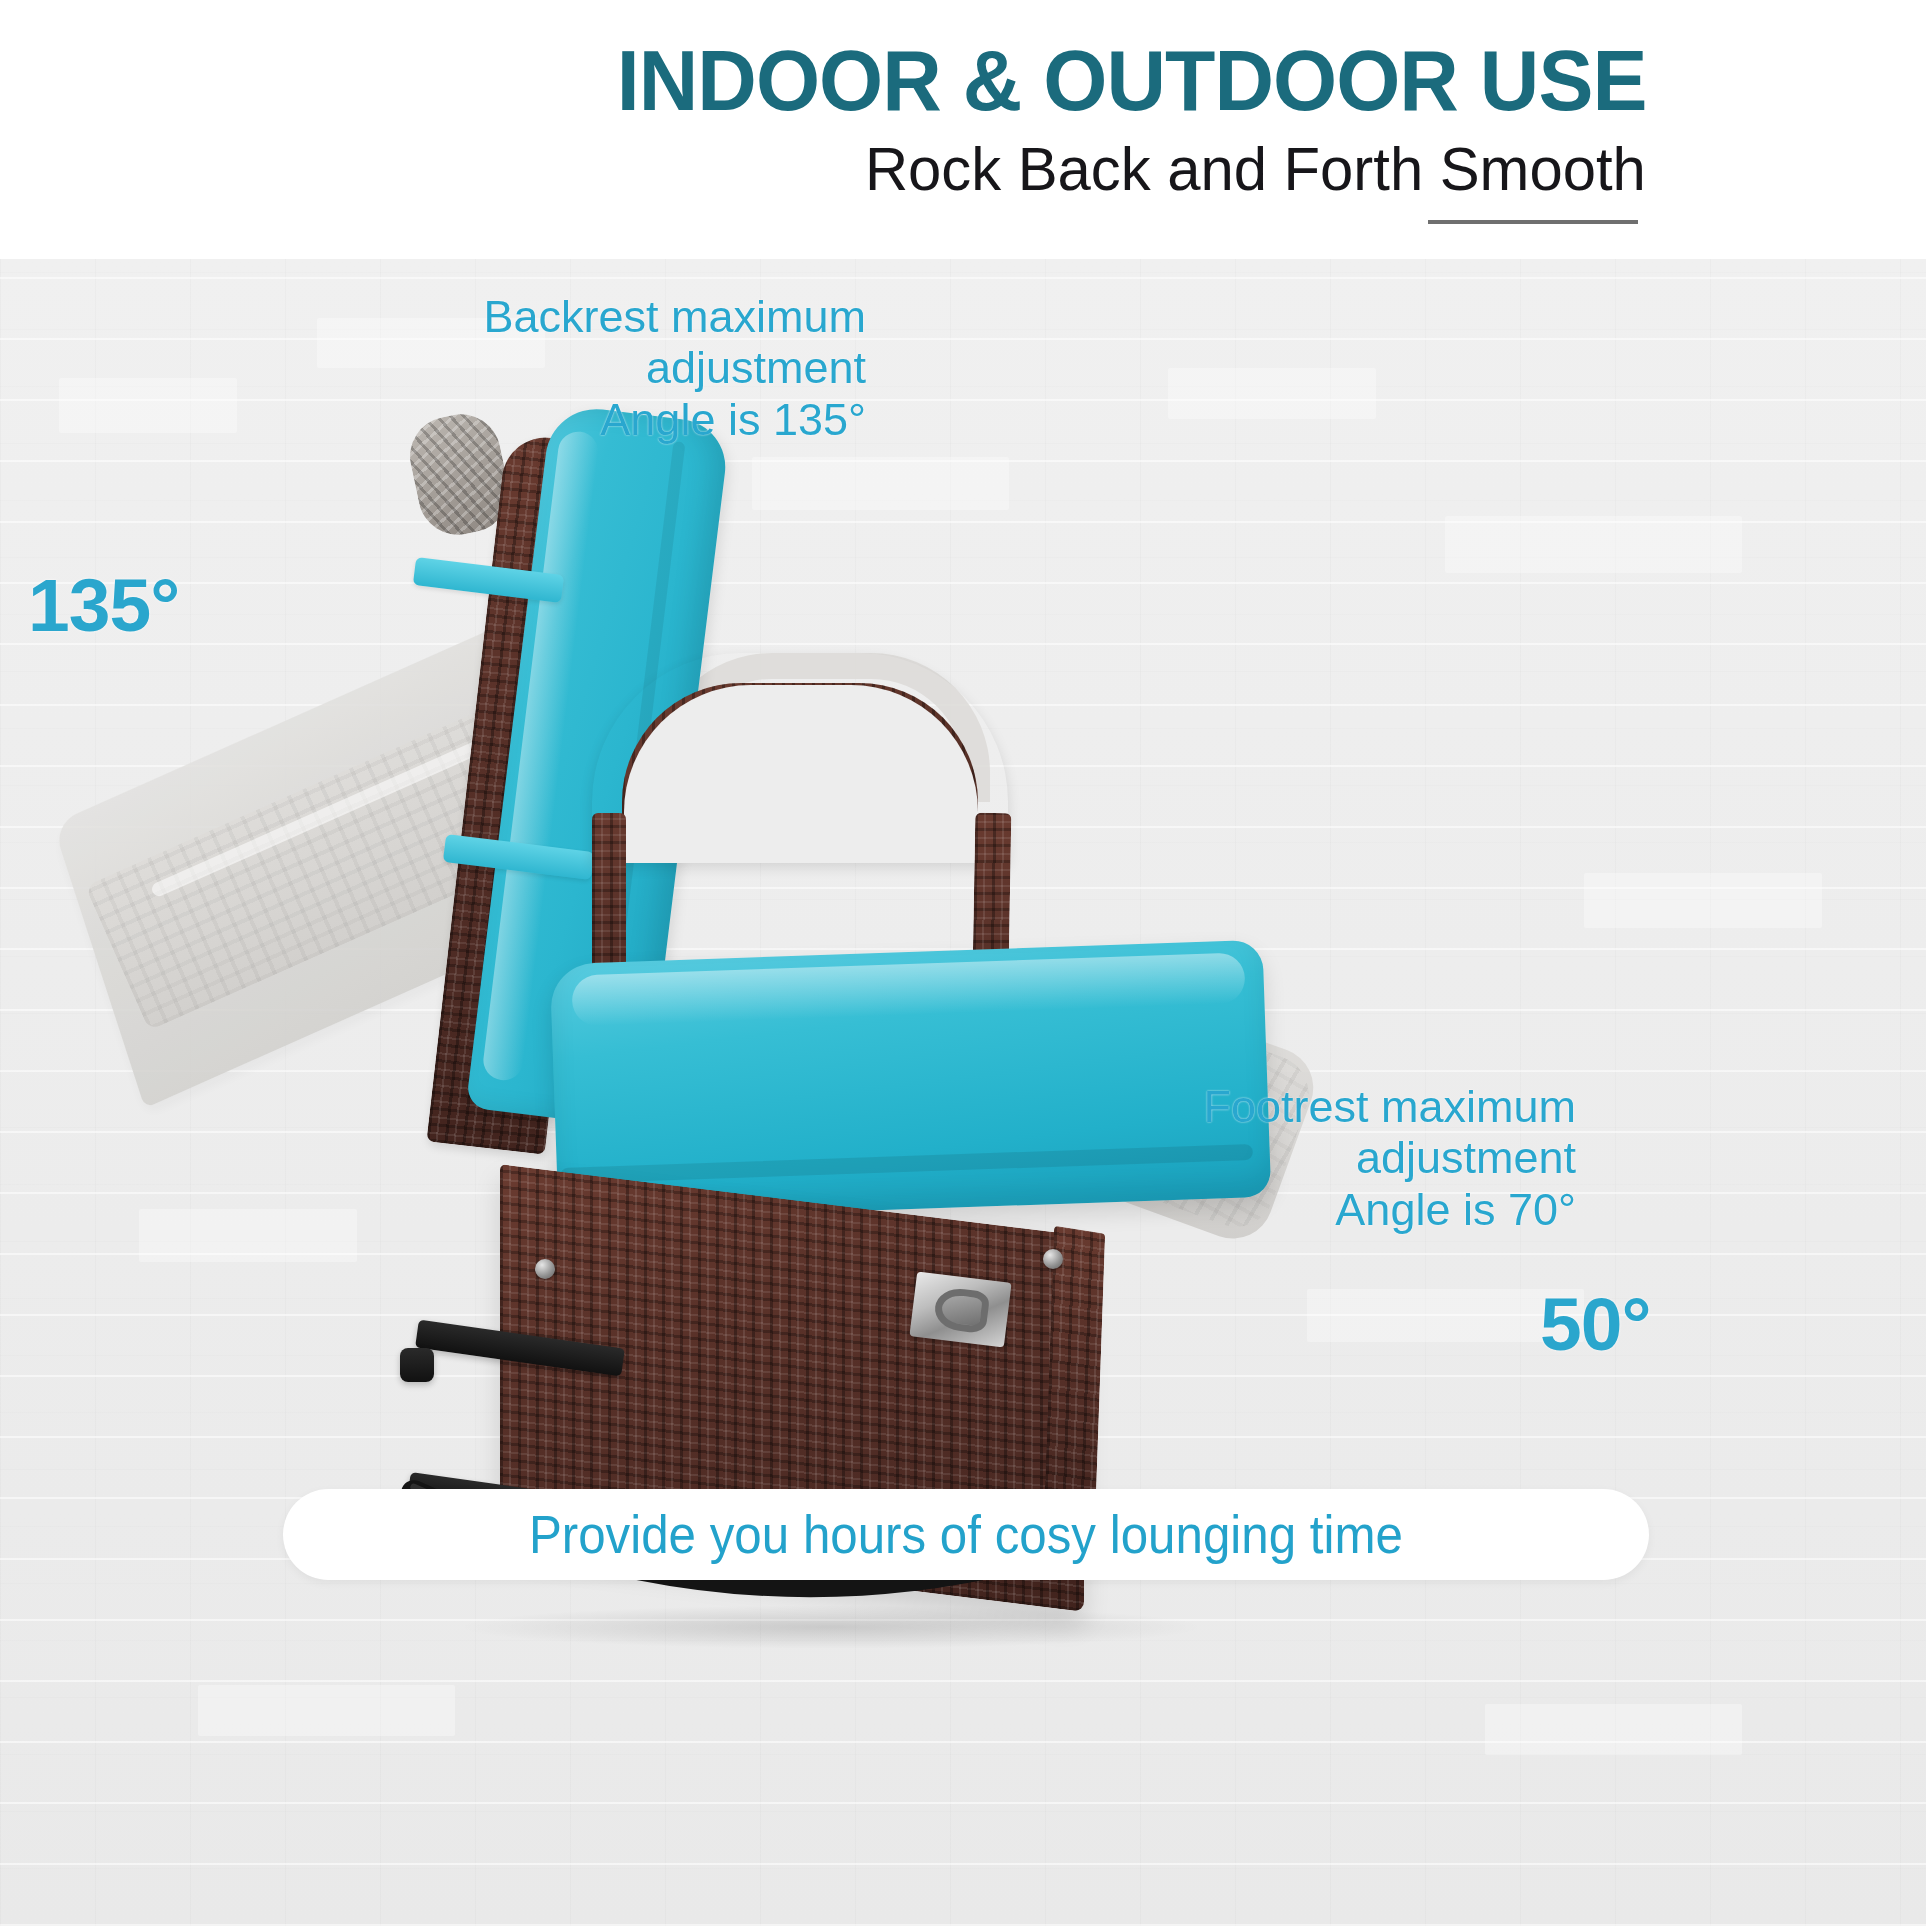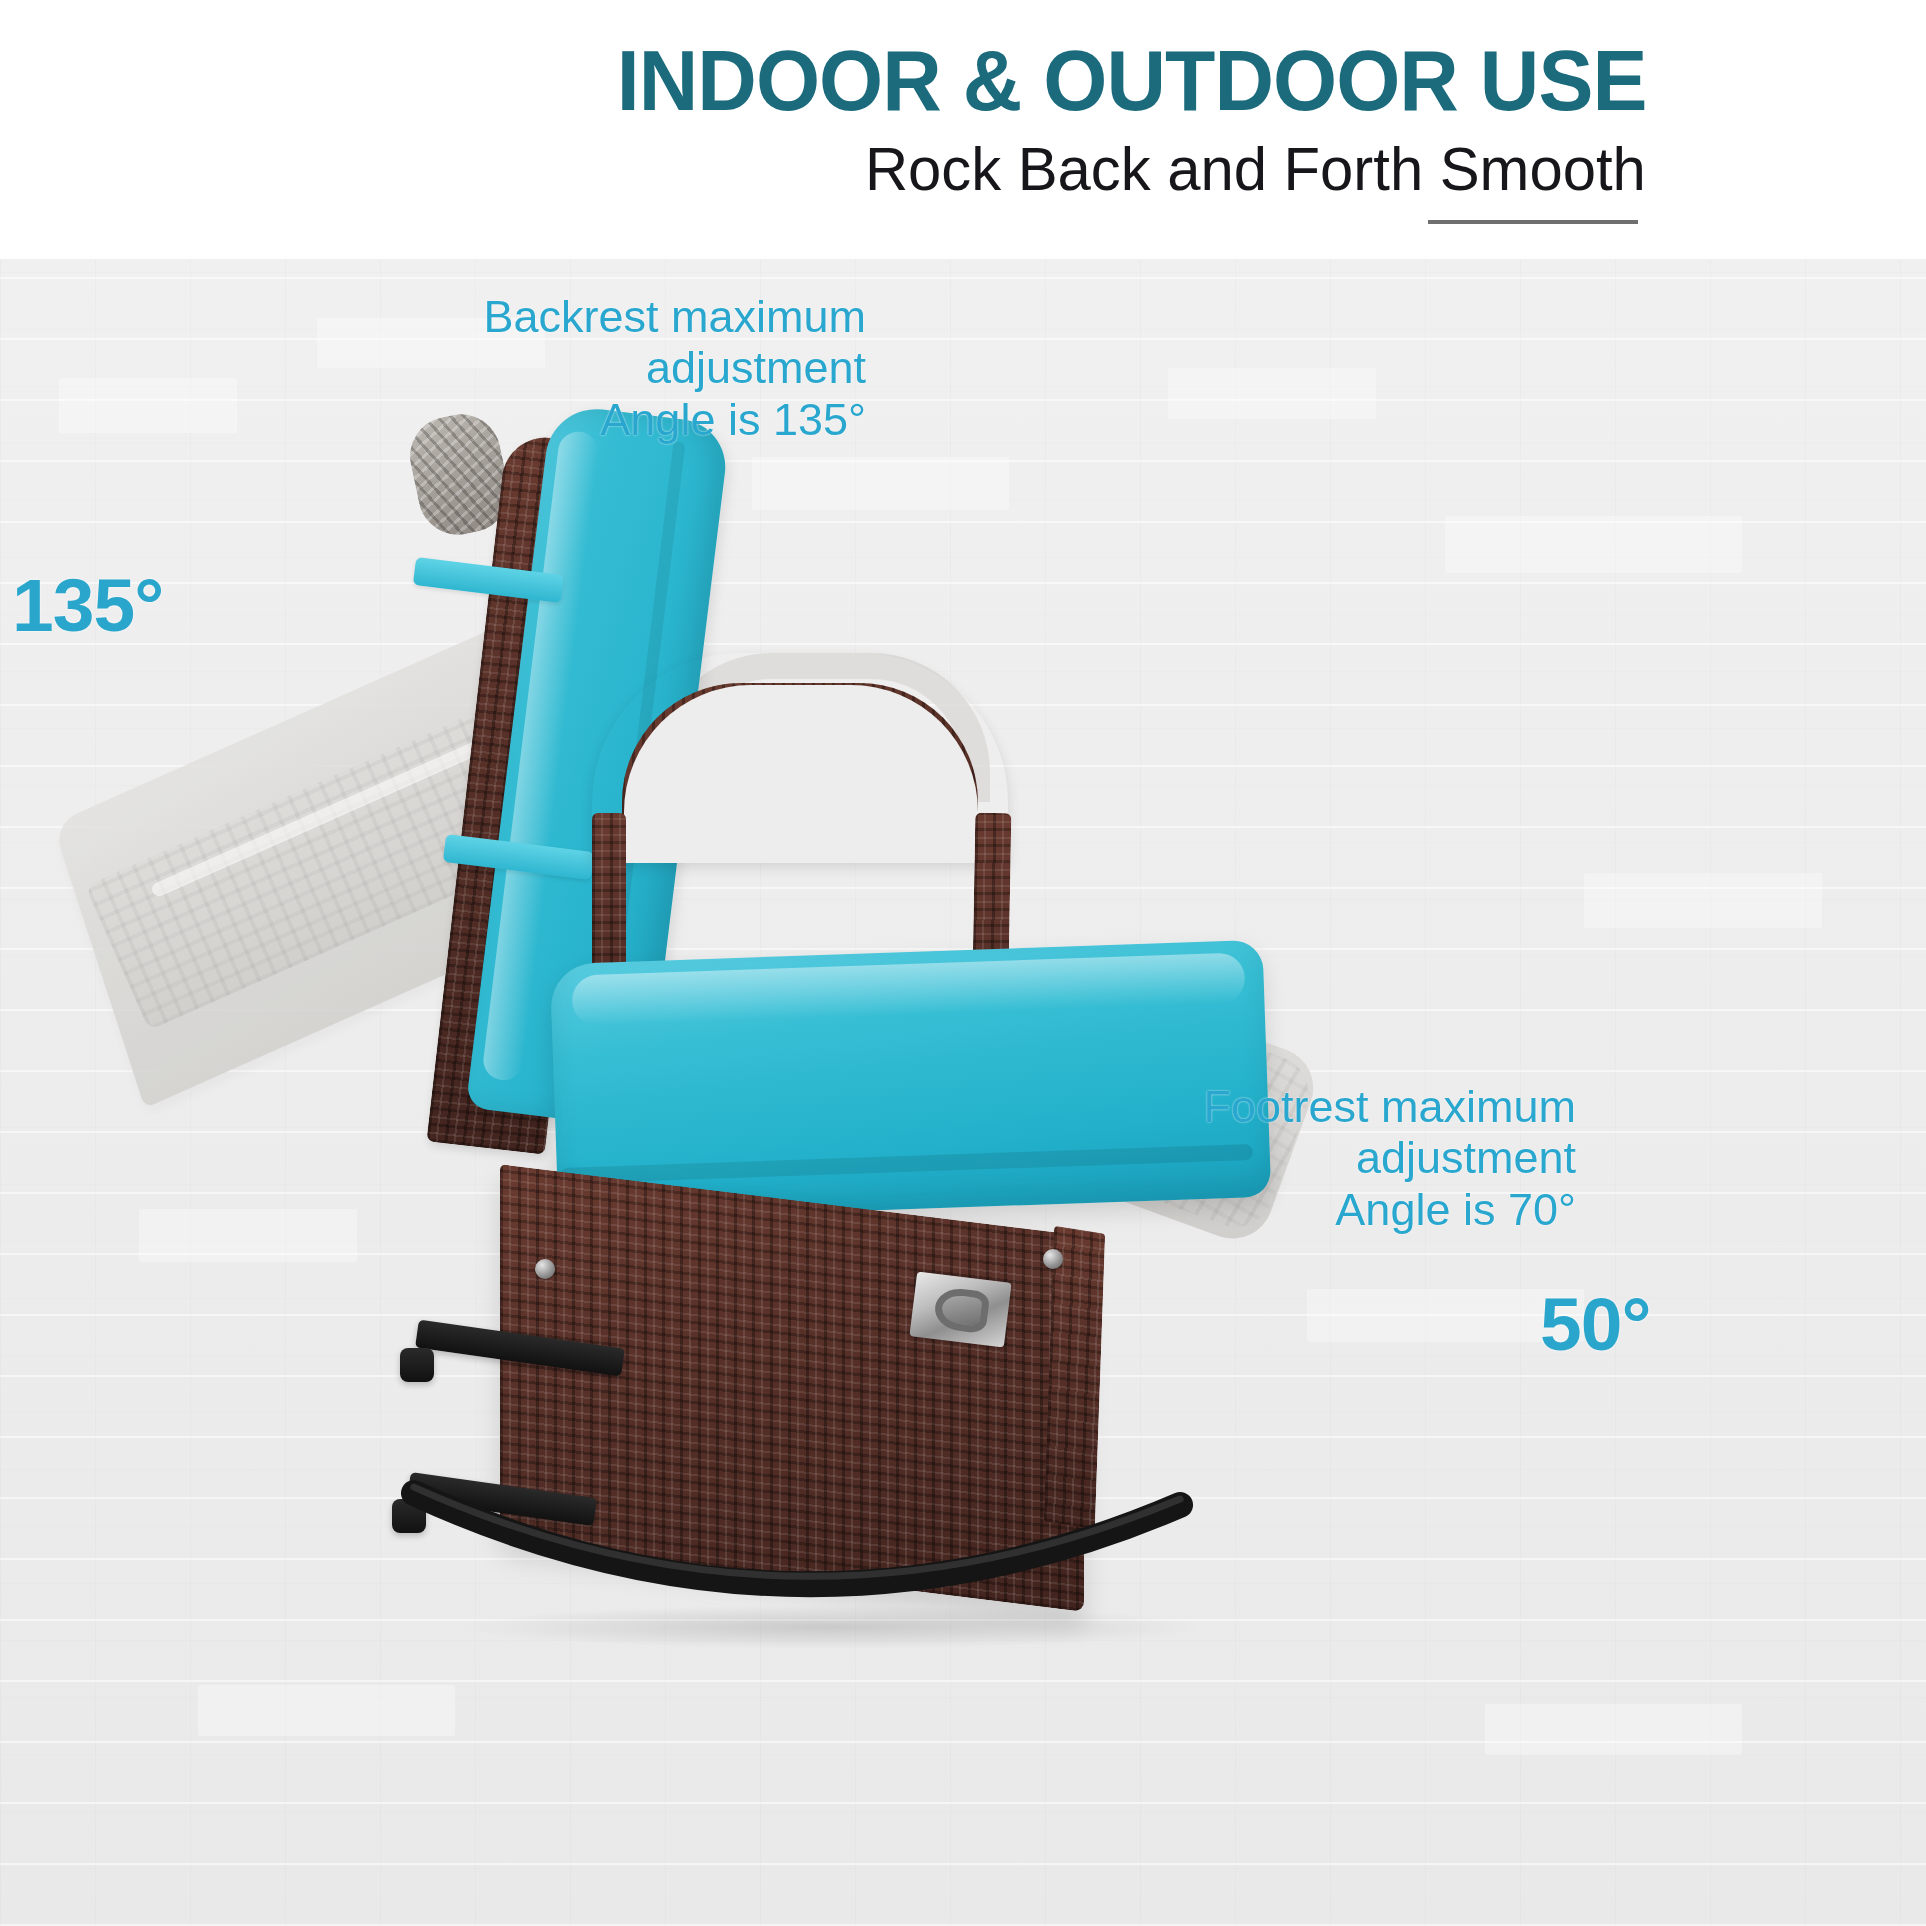--- a/index.html
+++ b/index.html
@@ -63,21 +63,21 @@
   }
   #anno-footrest {
     left:1061px; top:822px; width:515px;
     font-size:45px; text-align:right;
   }
   .deg-big {
     position:absolute; color:#2aa6cd; font-weight:bold;
     font-size:75px; line-height:1; letter-spacing:-1px;
     text-shadow:0 0 3px rgba(255,255,255,.8);
   }
-  #deg-135 { left:12px; top:309px; }
+  #deg-135 { left:28px; top:309px; }
   #deg-70  { left:1540px; top:1028px; }
 
   
   #caption-pill {
     position:absolute; left:283px; top:1230px;
     width:1366px; height:91px; background:#ffffff;
     border-radius:46px; display:flex; align-items:center;
     justify-content:center; box-shadow:0 3px 10px rgba(0,0,0,.05);
   }
   #caption-text {
@@ -371,15 +371,18 @@
 Angle is 135°</div>
 
   <div class="anno" id="anno-footrest">Footrest maximum
 adjustment
 Angle is 70°</div>
 
   <div class="deg-big" id="deg-135">135°</div>
 
   <div class="deg-big" id="deg-70">50°</div>
 
+  <div id="caption-pill">
+    <span id="caption-text">Provide you hours of cosy lounging time</span>
+  </div>
 
 </div>
 
 
 </body></html>

